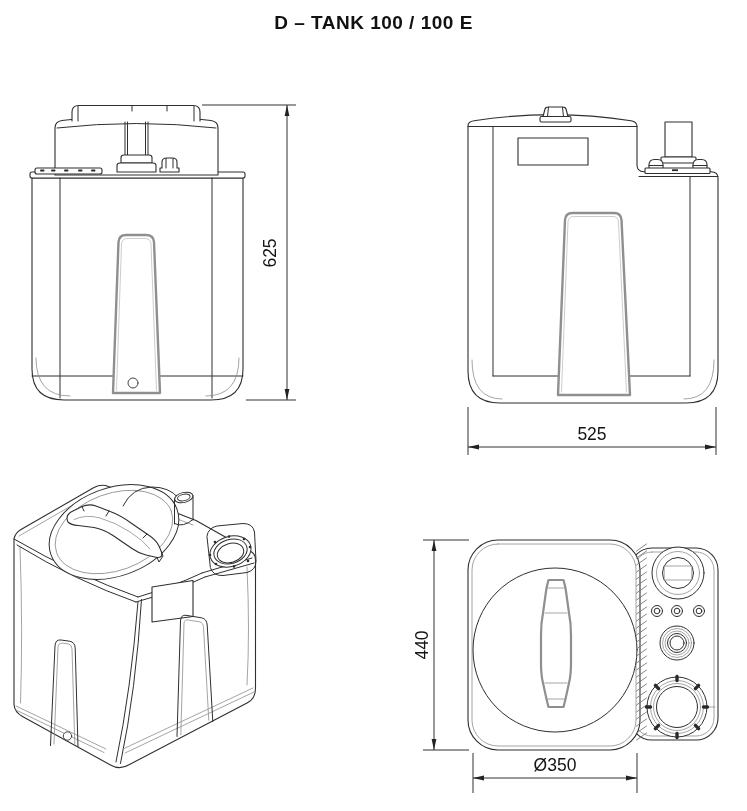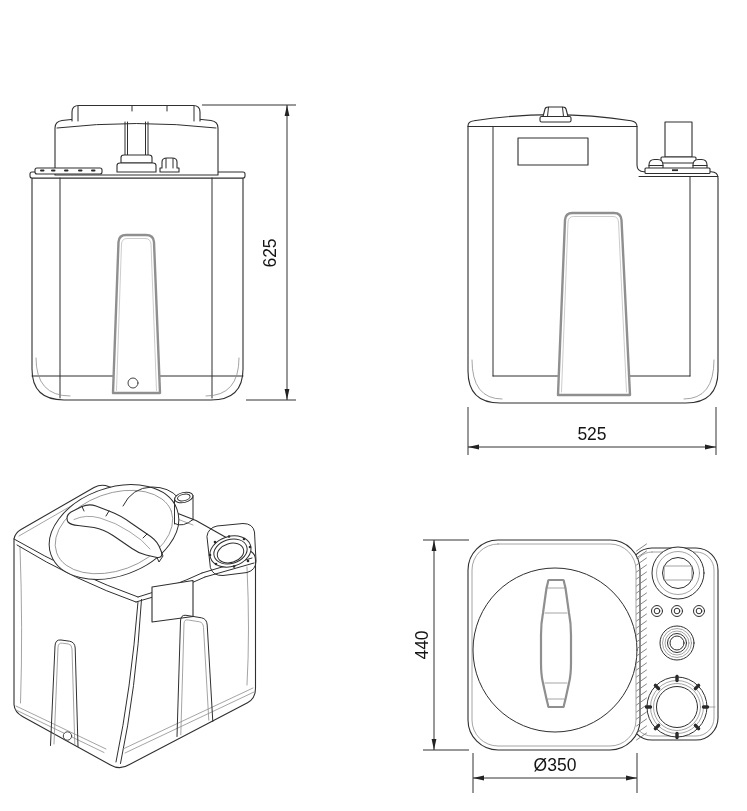--- a/index.html
+++ b/index.html
@@ -19,20 +19,21 @@
   .dark{fill:#2a2a2a;stroke:none;}
   .tick{stroke:#2a2a2a;stroke-width:3.4;fill:none;}
   .hatch{stroke:#787878;stroke-width:.9;fill:none;}
   text.dimtxt{font-family:"Liberation Sans",sans-serif;font-size:17.5px;fill:#141414;}
 </style>
 </head>
 <body>
 
 <div class="canvas">
 
+  <div class="title">D – TANK 100 / 100 E</div>
 
   <svg class="view" style="left:20px;top:95px" width="290" height="320" viewBox="0 0 290 320">
     <g class="ln">
       <path class="fw" d="M 12,83 L 223,83 L 223,274 Q 223,305 191,305 L 44,305 Q 12,305 12,274 Z"></path>
       <rect class="fw" x="10" y="77" width="215" height="6" rx="2"></rect>
       <path class="fw" d="M 35,80 L 35,33 Q 35,26.5 42,25.5 Q 116,16.5 191,25.5 Q 198,26.5 198,33 L 198,80 Z"></path>
       <path d="M 37,33 Q 116,24 196,33"></path>
       <path class="fw" d="M 52,26 L 52,17 Q 52,10.5 59,10.5 L 173,10.5 Q 180,10.5 180,17 L 180,26"></path>
       <path d="M 58,11 V 26 M 174,11 V 26 M 112,11 V 16 M 147,11 V 16"></path>
       <g>

